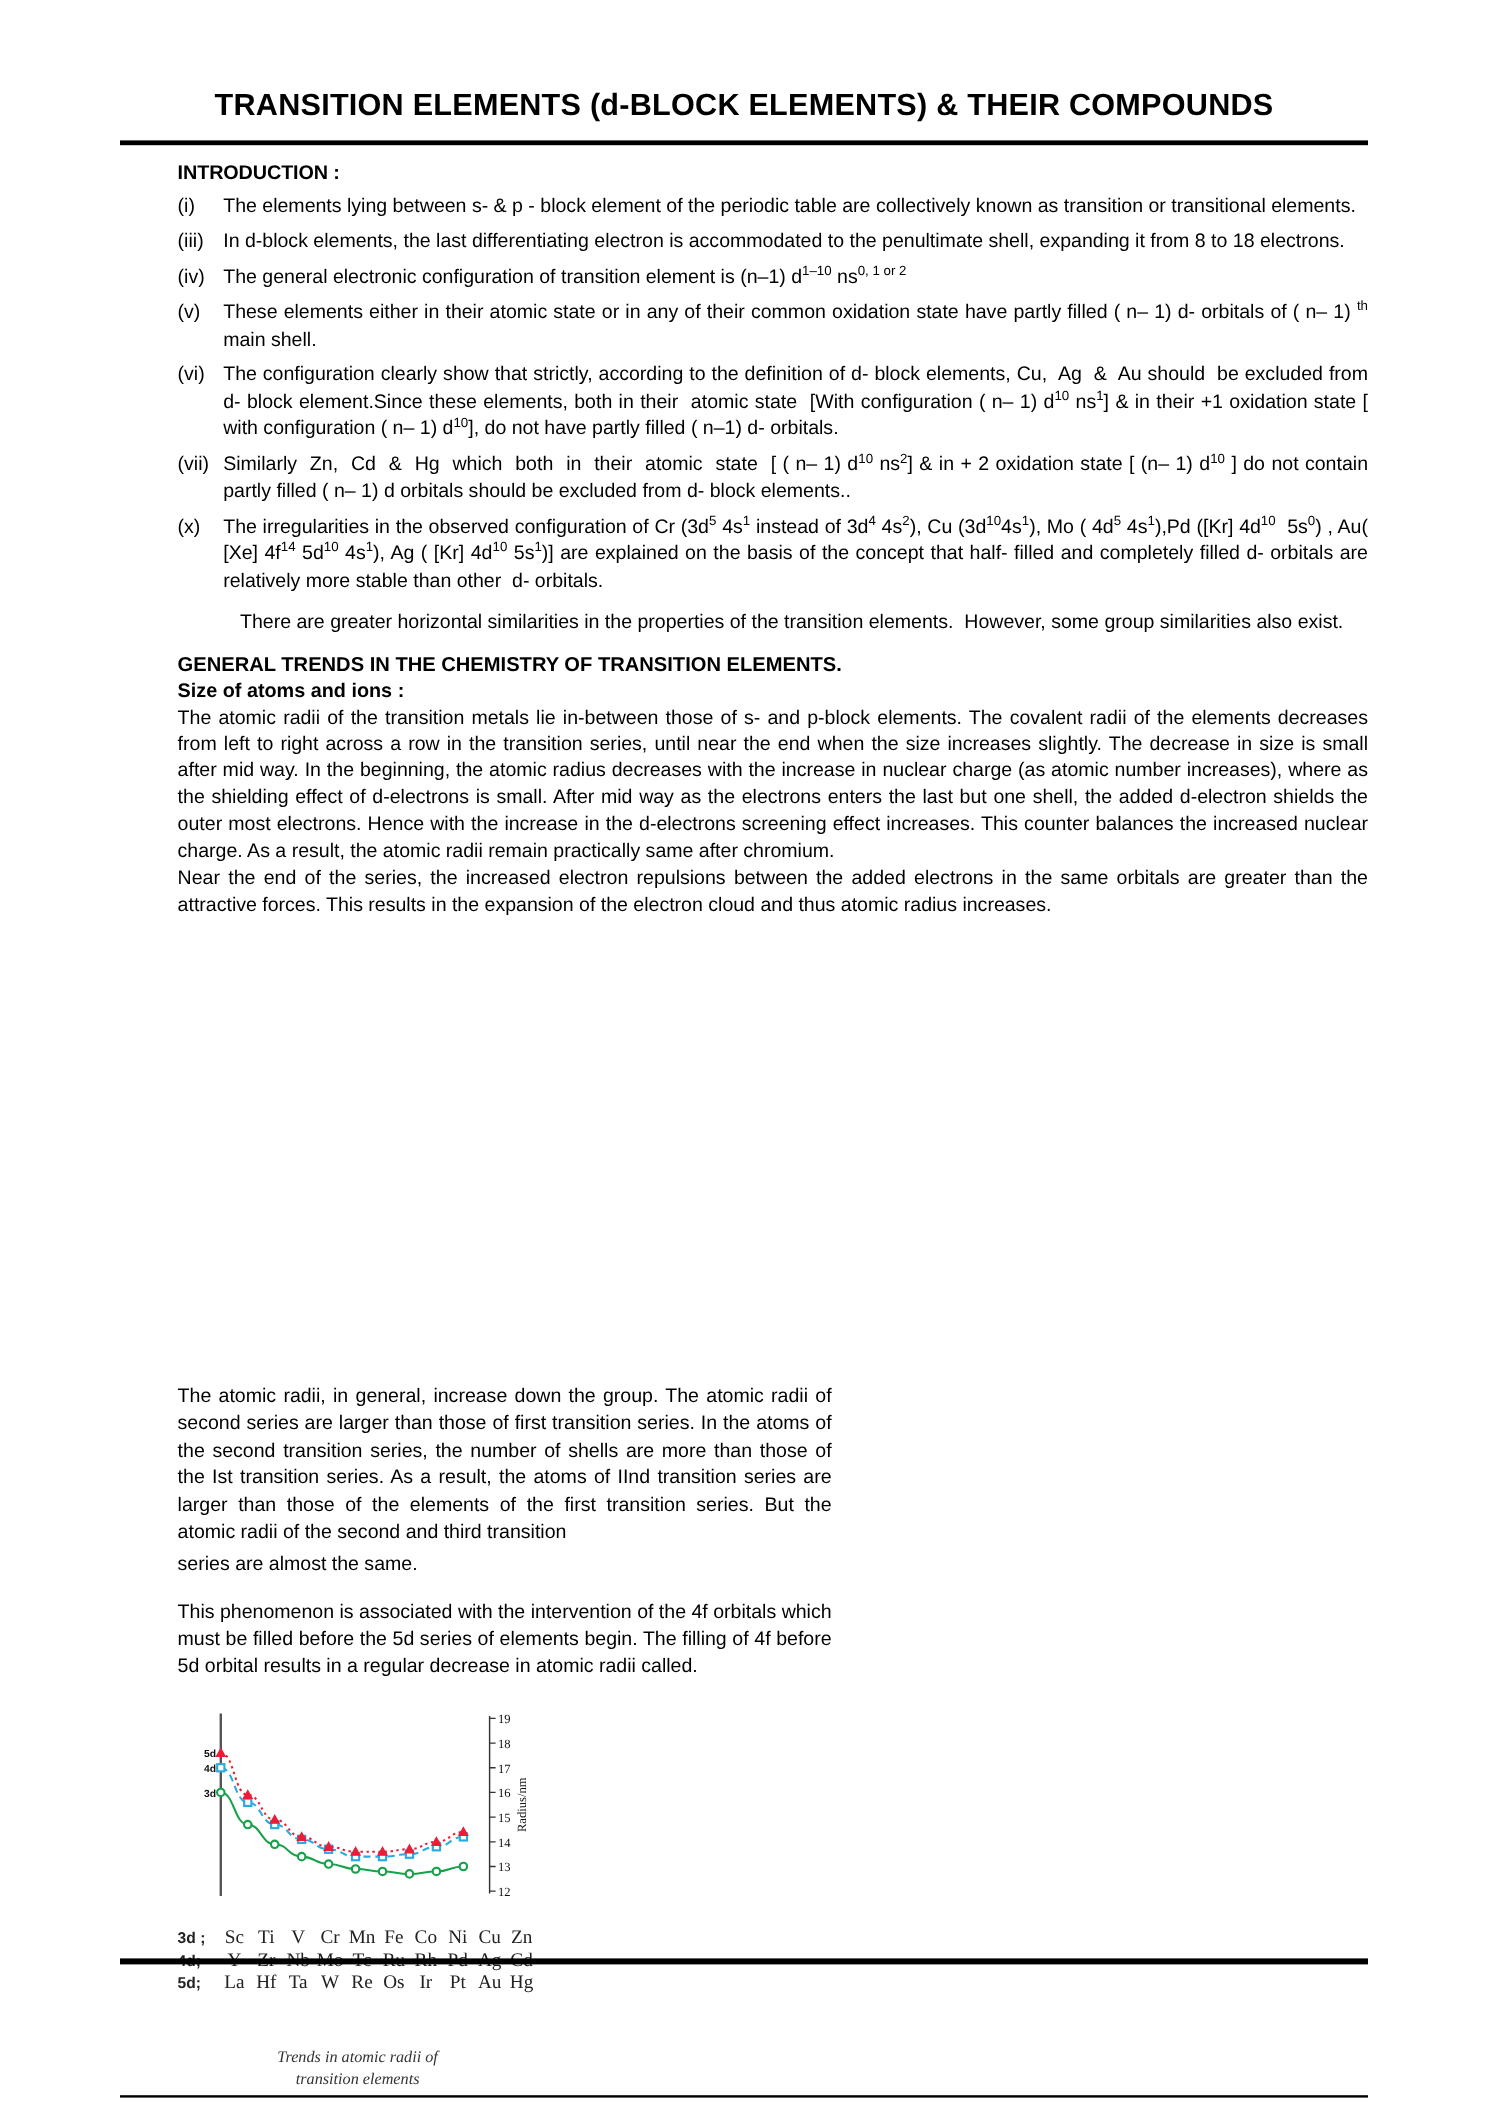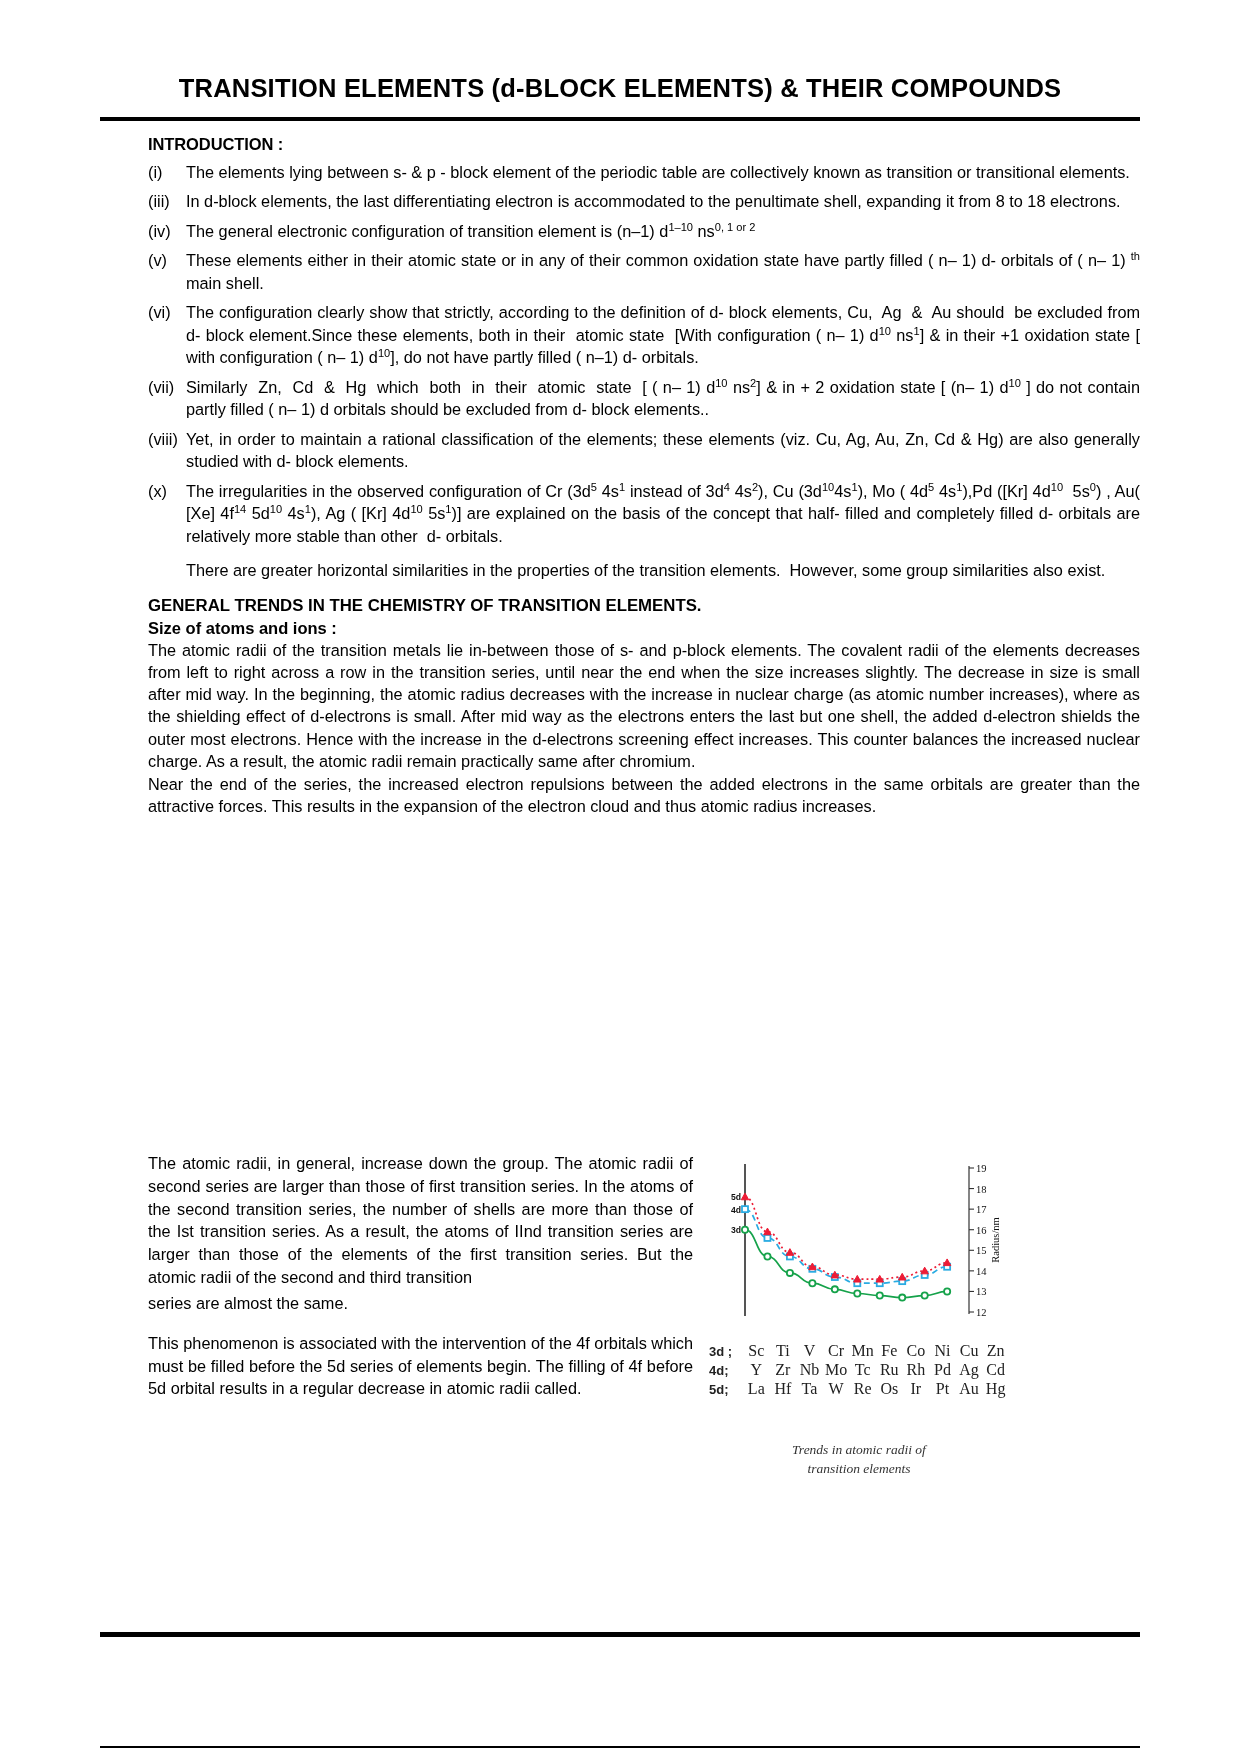--- a/index.html
+++ b/index.html
@@ -76,40 +76,41 @@
   .item .body {
     flex:1 1 auto;
     font-size:16.3px;
     line-height:1.38;
     text-align:justify;
   }
   .para {
     font-size:16.3px;
     line-height:1.38;
     text-align:justify;
-    margin:12px 0 0 38px;
+    margin:12px 0 0 52px;
   }
 
   sup { font-size:0.68em; vertical-align:super; line-height:0; }
 
   .body-block {
     font-size:16.3px;
     line-height:1.365;
     text-align:justify;
     margin:0;
   }
 
   
   .bottom-wrap {
     position:absolute;
     left:148px;
     top:1078px;
     width:1000px;
     display:flex;
     gap:16px;
+    flex-direction:column;
   }
   .bottom-left {
     width:545px;
     font-size:16.3px;
     line-height:1.40;
     text-align:justify;
   }
   .bottom-left p { margin:0 0 17px 0; }
   .bottom-left p.last { margin-bottom:0; }
 
@@ -177,24 +178,20 @@
           <div class="num">(v)</div>
           <div class="body">These elements either in their atomic state or in any of their common oxidation state have partly filled ( n– 1) d- orbitals of ( n– 1) <sup>th</sup> main shell.</div>
         </div>
         <div class="item">
           <div class="num">(vi)</div>
           <div class="body">The configuration clearly show that strictly, according to the definition of d- block elements, Cu,&nbsp; Ag&nbsp; &amp;&nbsp; Au should&nbsp; be excluded from d- block element.Since these elements, both in their&nbsp; atomic state&nbsp; [With configuration ( n– 1) d<sup>10</sup> ns<sup>1</sup>] &amp; in their +1 oxidation state [ with configuration ( n– 1) d<sup>10</sup>], do not have partly filled ( n–1) d- orbitals.</div>
         </div>
         <div class="item">
           <div class="num">(vii)</div>
           <div class="body">Similarly&nbsp; Zn,&nbsp; Cd&nbsp; &amp;&nbsp; Hg&nbsp; which&nbsp; both&nbsp; in&nbsp; their&nbsp; atomic&nbsp; state&nbsp; [ ( n– 1) d<sup>10</sup> ns<sup>2</sup>] &amp; in + 2 oxidation state [ (n– 1) d<sup>10</sup> ] do not contain partly filled ( n– 1) d orbitals should be excluded from d- block elements..</div>
-        </div>
-        <div class="item">
-          <div class="num">(viii)</div>
-          <div class="body">Yet, in order to maintain a rational classification of the elements; these elements (viz. Cu, Ag, Au, Zn, Cd &amp; Hg) are also generally studied with d- block elements.</div>
         </div>
         <div class="item">
           <div class="num">(x)</div>
           <div class="body">The irregularities in the observed configuration of Cr (3d<sup>5</sup> 4s<sup>1</sup> instead of 3d<sup>4</sup> 4s<sup>2</sup>), Cu (3d<sup>10</sup>4s<sup>1</sup>), Mo ( 4d<sup>5</sup> 4s<sup>1</sup>),Pd ([Kr] 4d<sup>10</sup>&nbsp; 5s<sup>0</sup>) , Au( [Xe] 4f<sup>14</sup> 5d<sup>10</sup> 4s<sup>1</sup>), Ag ( [Kr] 4d<sup>10</sup> 5s<sup>1</sup>)] are explained on the basis of the concept that half- filled and completely filled d- orbitals are relatively more stable than other&nbsp; d- orbitals.</div>
         </div>
       </div>
 
     <div class="para">There are greater horizontal similarities in the properties of the transition elements.&nbsp; However, some group similarities also exist.</div>
 
     <div class="h-sub2">GENERAL TRENDS IN THE CHEMISTRY OF TRANSITION ELEMENTS.</div>

